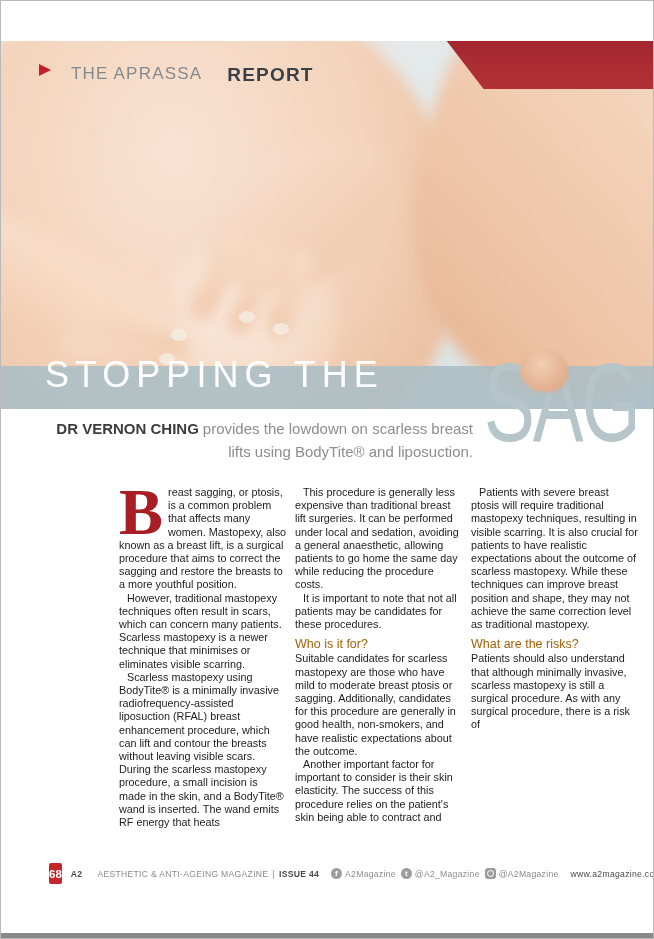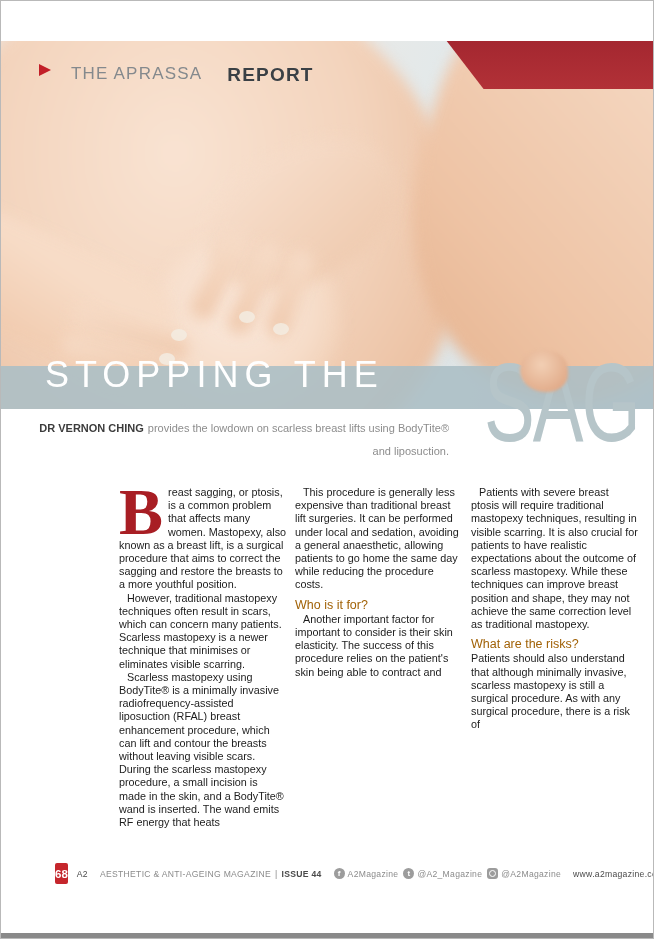--- a/index.html
+++ b/index.html
@@ -45,38 +45,38 @@
   .ribbon{position:absolute;top:40px;left:437px;width:217px;height:48px;z-index:3;
     background:linear-gradient(180deg,#a42730 0%,#b23137 100%);
     clip-path:polygon(4% 0,100% 0,100% 100%,21% 100%);}
   
   .band{position:absolute;top:365px;left:0;width:654px;height:43px;background:rgba(172,191,197,0.9);z-index:4;}
   .title-main{position:absolute;top:354px;left:44px;z-index:5;color:#ffffff;
     font-size:36px;font-weight:100;letter-spacing:6px;line-height:1.1;white-space:nowrap;}
   .title-sag{position:absolute;top:346px;left:483px;z-index:5;color:#b6c5c9;
     font-size:112px;font-weight:400;line-height:1;letter-spacing:-3px;
     transform:scaleX(0.68);transform-origin:left top;white-space:nowrap;}
-  .intro{position:absolute;top:416px;right:204px;width:430px;text-align:right;z-index:7;
-    font-size:11px;line-height:23px;color:#8d8d8d;}
+  .intro{position:absolute;top:416px;right:180px;width:430px;text-align:right;z-index:7;
+    font-size:15px;line-height:23px;color:#8d8d8d;}
   .intro strong{color:#3c3c3c;margin-right:4px;}
   
   .article{position:absolute;top:485px;left:118px;width:520px;display:flex;gap:8px;color:#1c1c1c;}
   .col{width:168px;font-size:10.8px;line-height:13.2px;text-align:left;}
   .col p{margin:0;}
   .col p.ind{text-indent:8px;}
   .dropcap{float:left;font-family:"Liberation Serif",serif;font-weight:bold;color:#a81e24;
     font-size:66px;line-height:50px;margin:1px 5px 0 0;}
   .redhead{color:#a16207;font-size:12.5px;font-weight:400;margin:7px 0 1px 0;}
   
-  .footer{position:absolute;top:862px;left:54px;right:10px;display:flex;align-items:center;z-index:7;
+  .footer{position:absolute;top:862px;left:48px;right:10px;display:flex;align-items:center;z-index:7;
     font-size:8.6px;color:#8b8b8b;letter-spacing:.3px;white-space:nowrap;}
   .pagenum{width:23px;height:21px;background:#c5262c;color:#fff;font-weight:bold;font-size:11.5px;
     display:flex;align-items:center;justify-content:center;border-radius:2px;margin-right:9px;letter-spacing:0;}
-  .fbrand{font-weight:normal;color:#4a4a4a;margin-right:12px;}
-  .fmag{margin-right:4px;}
+  .fbrand{font-weight:bold;color:#4a4a4a;margin-right:4px;}
+  .fmag{margin-right:4px;margin-left:11px;}
   .fsep{margin-right:4px;}
   .fissue{font-weight:bold;color:#4a4a4a;margin-right:7px;}
   .sicon{width:11px;height:11px;background:#9c9c9c;color:#fff;display:inline-flex;align-items:center;
     justify-content:center;font-size:8px;font-weight:bold;border-radius:50%;margin:0 3px 0 5px;flex:0 0 auto;}
   .sicon.square{border-radius:3px;}
   .sicon.square i{display:block;width:5px;height:5px;border:1px solid #fff;border-radius:50%;}
   .fweb{font-weight:normal;color:#4a4a4a;margin-left:12px;}
   .bottom-strip{position:absolute;left:0;bottom:0;width:654px;height:5px;background:#898989;z-index:8;}
 </style>
 </head>
@@ -120,21 +120,23 @@
   </div>
 
   <div class="article">
     <div class="col">
       <p><span class="dropcap">B</span><span>reast sagging, or ptosis, is a common problem that affects many women. Mastopexy, also known as a breast lift, is a surgical procedure that aims to correct the sagging and restore the breasts to a more youthful position.</span></p>
       <p class="ind">However, traditional mastopexy techniques often result in scars, which can concern many patients. Scarless mastopexy is a newer technique that minimises or eliminates visible scarring.</p>
       <p class="ind">Scarless mastopexy using BodyTite® is a minimally invasive radiofrequency-assisted liposuction (RFAL) breast enhancement procedure, which can lift and contour the breasts without leaving visible scars. During the scarless mastopexy procedure, a small incision is made in the skin, and a BodyTite® wand is inserted. The wand emits RF energy that heats</p>
     </div>
     <div class="col">
       <p class="ind">This procedure is generally less expensive than traditional breast lift surgeries. It can be performed under local and sedation, avoiding a general anaesthetic, allowing patients to go home the same day while reducing the procedure costs.</p>
+      <p class="ind">It is important to note that not all patients may be candidates for these procedures.</p>
       <h3 class="redhead">Who is it for?</h3>
+      <p>Suitable candidates for scarless mastopexy are those who have mild to moderate breast ptosis or sagging. Additionally, candidates for this procedure are generally in good health, non-smokers, and have realistic expectations about the outcome.</p>
       <p class="ind">Another important factor for important to consider is their skin elasticity. The success of this procedure relies on the patient's skin being able to contract and</p>
     </div>
     <div class="col">
       <p class="ind">Patients with severe breast ptosis will require traditional mastopexy techniques, resulting in visible scarring. It is also crucial for patients to have realistic expectations about the outcome of scarless mastopexy. While these techniques can improve breast position and shape, they may not achieve the same correction level as traditional mastopexy.</p>
       <h3 class="redhead">What are the risks?</h3>
       <p>Patients should also understand that although minimally invasive, scarless mastopexy is still a surgical procedure. As with any surgical procedure, there is a risk of</p>
     </div>
   </div>
 
   <div class="footer">

